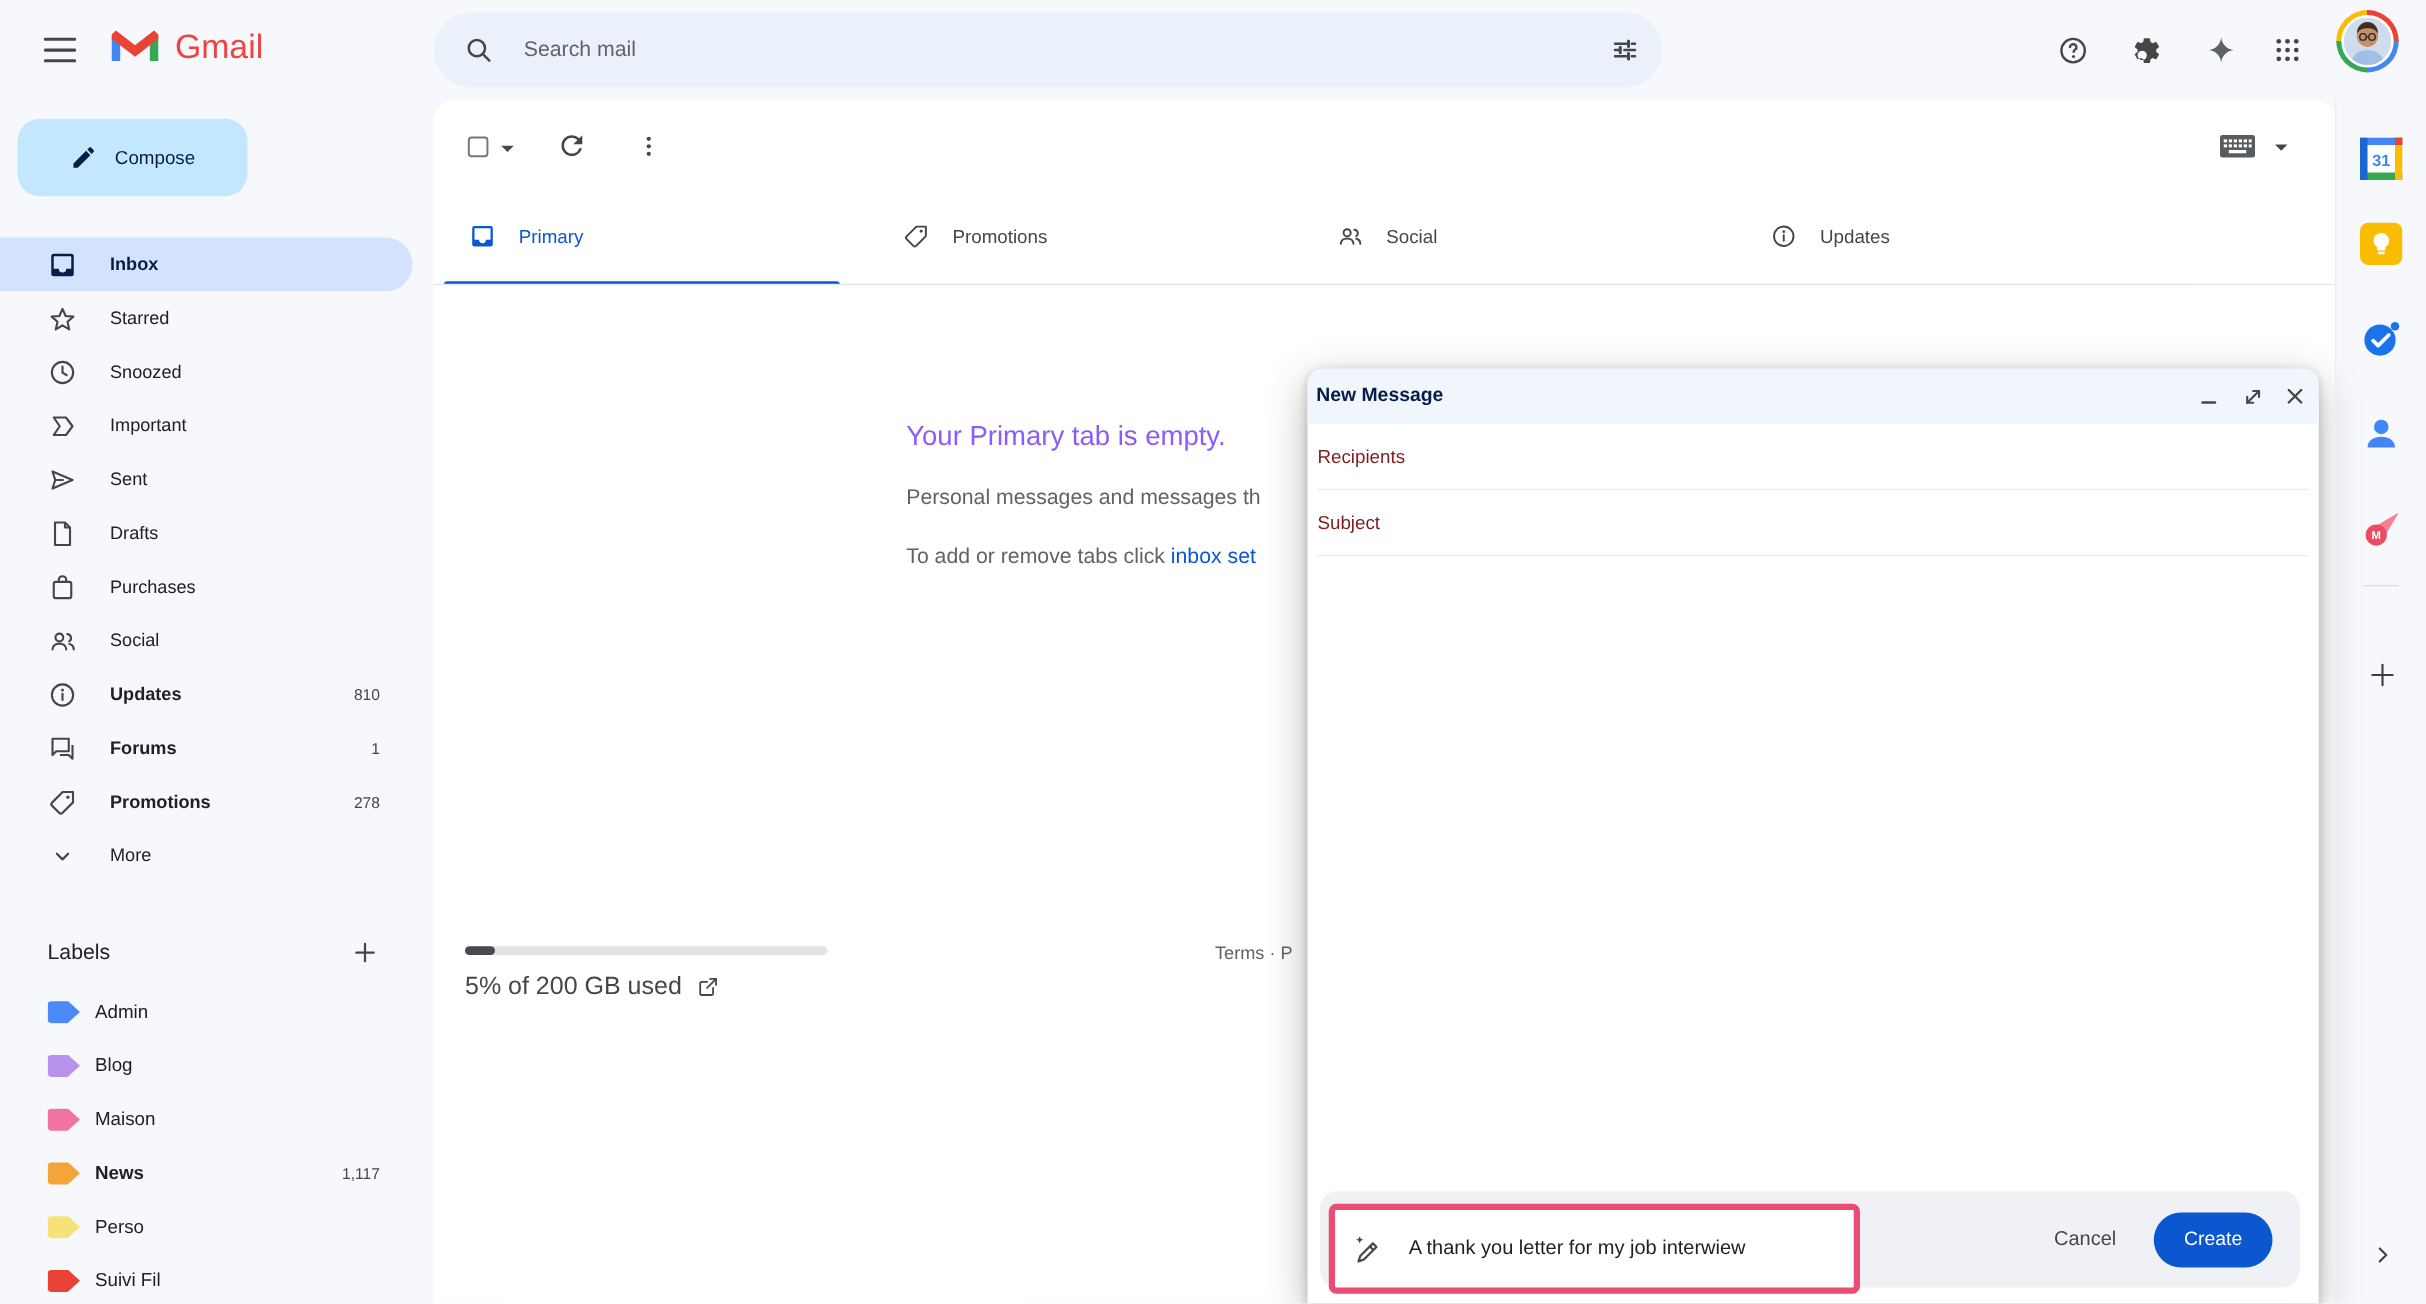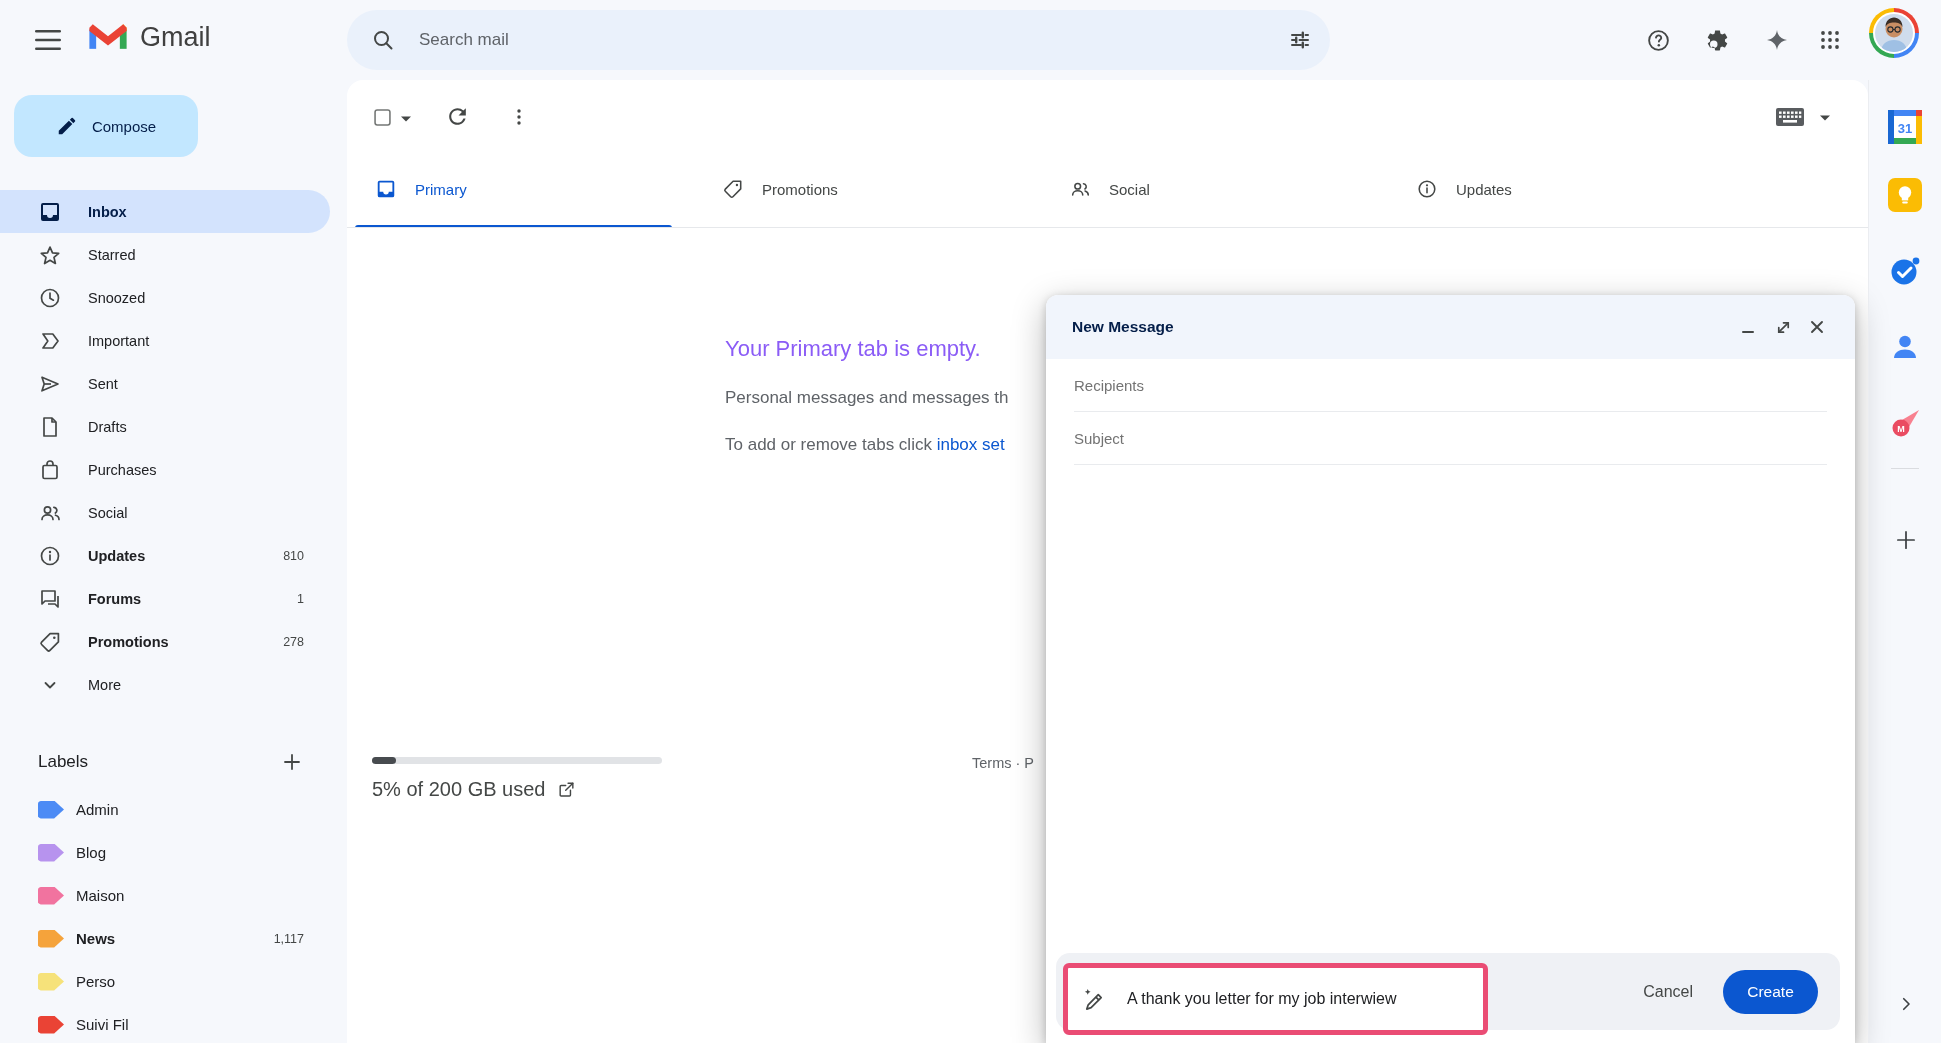--- a/index.html
+++ b/index.html
@@ -6,21 +6,21 @@
   html,body { width:1941px; height:1043px; }
   body { font-family:"Liberation Sans", sans-serif; background:#F6F8FC; overflow:hidden; }
   .stage { position:relative; width:1941px; height:1043px; background:#F6F8FC; overflow:hidden; }
   svg { display:block; }
 
   
   .topbar { position:absolute; left:0; top:0; width:1941px; height:80px; }
   .hamburger { position:absolute; left:26px; top:18px; width:44px; height:44px; border-radius:50%;
     display:flex; align-items:center; justify-content:center; cursor:pointer; }
   .logo { position:absolute; left:86px; top:20px; display:flex; align-items:center; gap:10px; }
-  .logo-text { font-size:27px; color:#404040; }
+  .logo-text { font-size:27px; color:#ef4444; }
   .searchbar { position:absolute; left:347px; top:10px; width:983px; height:60px; background:#EAF1FB;
     border-radius:30px; display:flex; align-items:center; padding:0 18px 0 24px; }
   .searchbar .ph { margin-left:24px; font-size:17px; color:#5F6368; flex:1; }
   .tb-ic { position:absolute; top:16px; width:48px; height:48px; border-radius:50%;
     display:flex; align-items:center; justify-content:center; cursor:pointer; }
   .avatar-ring { position:absolute; left:1869px; top:8px; width:50px; height:50px; border-radius:50%;
     background:conic-gradient(#EA4335 0 90deg,#4285F4 90deg 180deg,#34A853 180deg 270deg,#FBBC04 270deg 360deg);
     display:flex; align-items:center; justify-content:center; cursor:pointer; }
   .avatar-inner { width:42px; height:42px; border-radius:50%; overflow:hidden; background:#fff; border:2px solid #fff; }
 
@@ -62,25 +62,25 @@
   .empty .link { color:#0B57D0; cursor:pointer; }
   .storage { position:absolute; left:25px; top:677px; }
   .meter { width:290px; height:7px; background:#E1E3E6; border-radius:4px; position:relative; cursor:pointer; }
   .meter .fill { position:absolute; left:0; top:0; height:7px; width:24px; background:#474B4F; border-radius:4px; }
   .storage .txt { margin-top:14px; display:flex; align-items:center; gap:12px; font-size:20px; color:#444746; }
   .terms { position:absolute; left:625px; top:675px; font-size:14.5px; color:#5F6368; }
 
   
   .compose-win { position:absolute; left:1046px; top:295px; width:809px; height:748px; background:#fff;
     border-radius:12px 12px 0 0; box-shadow:0 2px 8px rgba(0,0,0,.18), 0 10px 34px rgba(0,0,0,.28); }
-  .cw-head { height:64px; background:#F1F5FC; border-radius:12px 12px 0 0; display:flex; align-items:center; padding:0 26px;text-align:center; }
+  .cw-head { height:44px; background:#F1F5FC; border-radius:12px 12px 0 0; display:flex; align-items:center; padding:0 7px;text-align:center; }
   .cw-title { font-size:15.5px; font-weight:700; color:#041E49; }
   .cw-ctrls { margin-left:auto; display:flex; align-items:center; gap:10px; }
   .cw-ctrl { width:24px; height:24px; display:flex; align-items:center; justify-content:center; cursor:pointer; }
-  .cw-field { margin:0 28px; height:53px; display:flex; align-items:center; font-size:15px; color:#737373;
+  .cw-field { margin:0 8px; height:53px; display:flex; align-items:center; font-size:15px; color:#7f1d1d;
     border-bottom:1px solid #E9EBEE; cursor:text; }
   .cw-band { position:absolute; left:10px; bottom:13px; width:784px; height:77px; background:#EFF1F5; border-radius:14px; }
   .prompt-box { position:absolute; left:7px; top:10px; width:425px; height:72px; background:#fff;
     border:5px solid #EA4C74; border-radius:6px; display:flex; align-items:center; padding-left:14px; }
   .prompt-box .ptxt { margin-left:22px; font-size:16px; color:#202124; white-space:nowrap; }
   .cw-actions { position:absolute; right:22px; top:17px; height:44px; display:flex; align-items:center; gap:30px; }
   .btn-cancel { font-size:16px; color:#444746; cursor:pointer; }
   .btn-create { width:95px; height:44px; border:none; border-radius:22px; background:#0B57D0; color:#fff;
     font-size:15.5px; font-family:inherit; cursor:pointer; }
 

